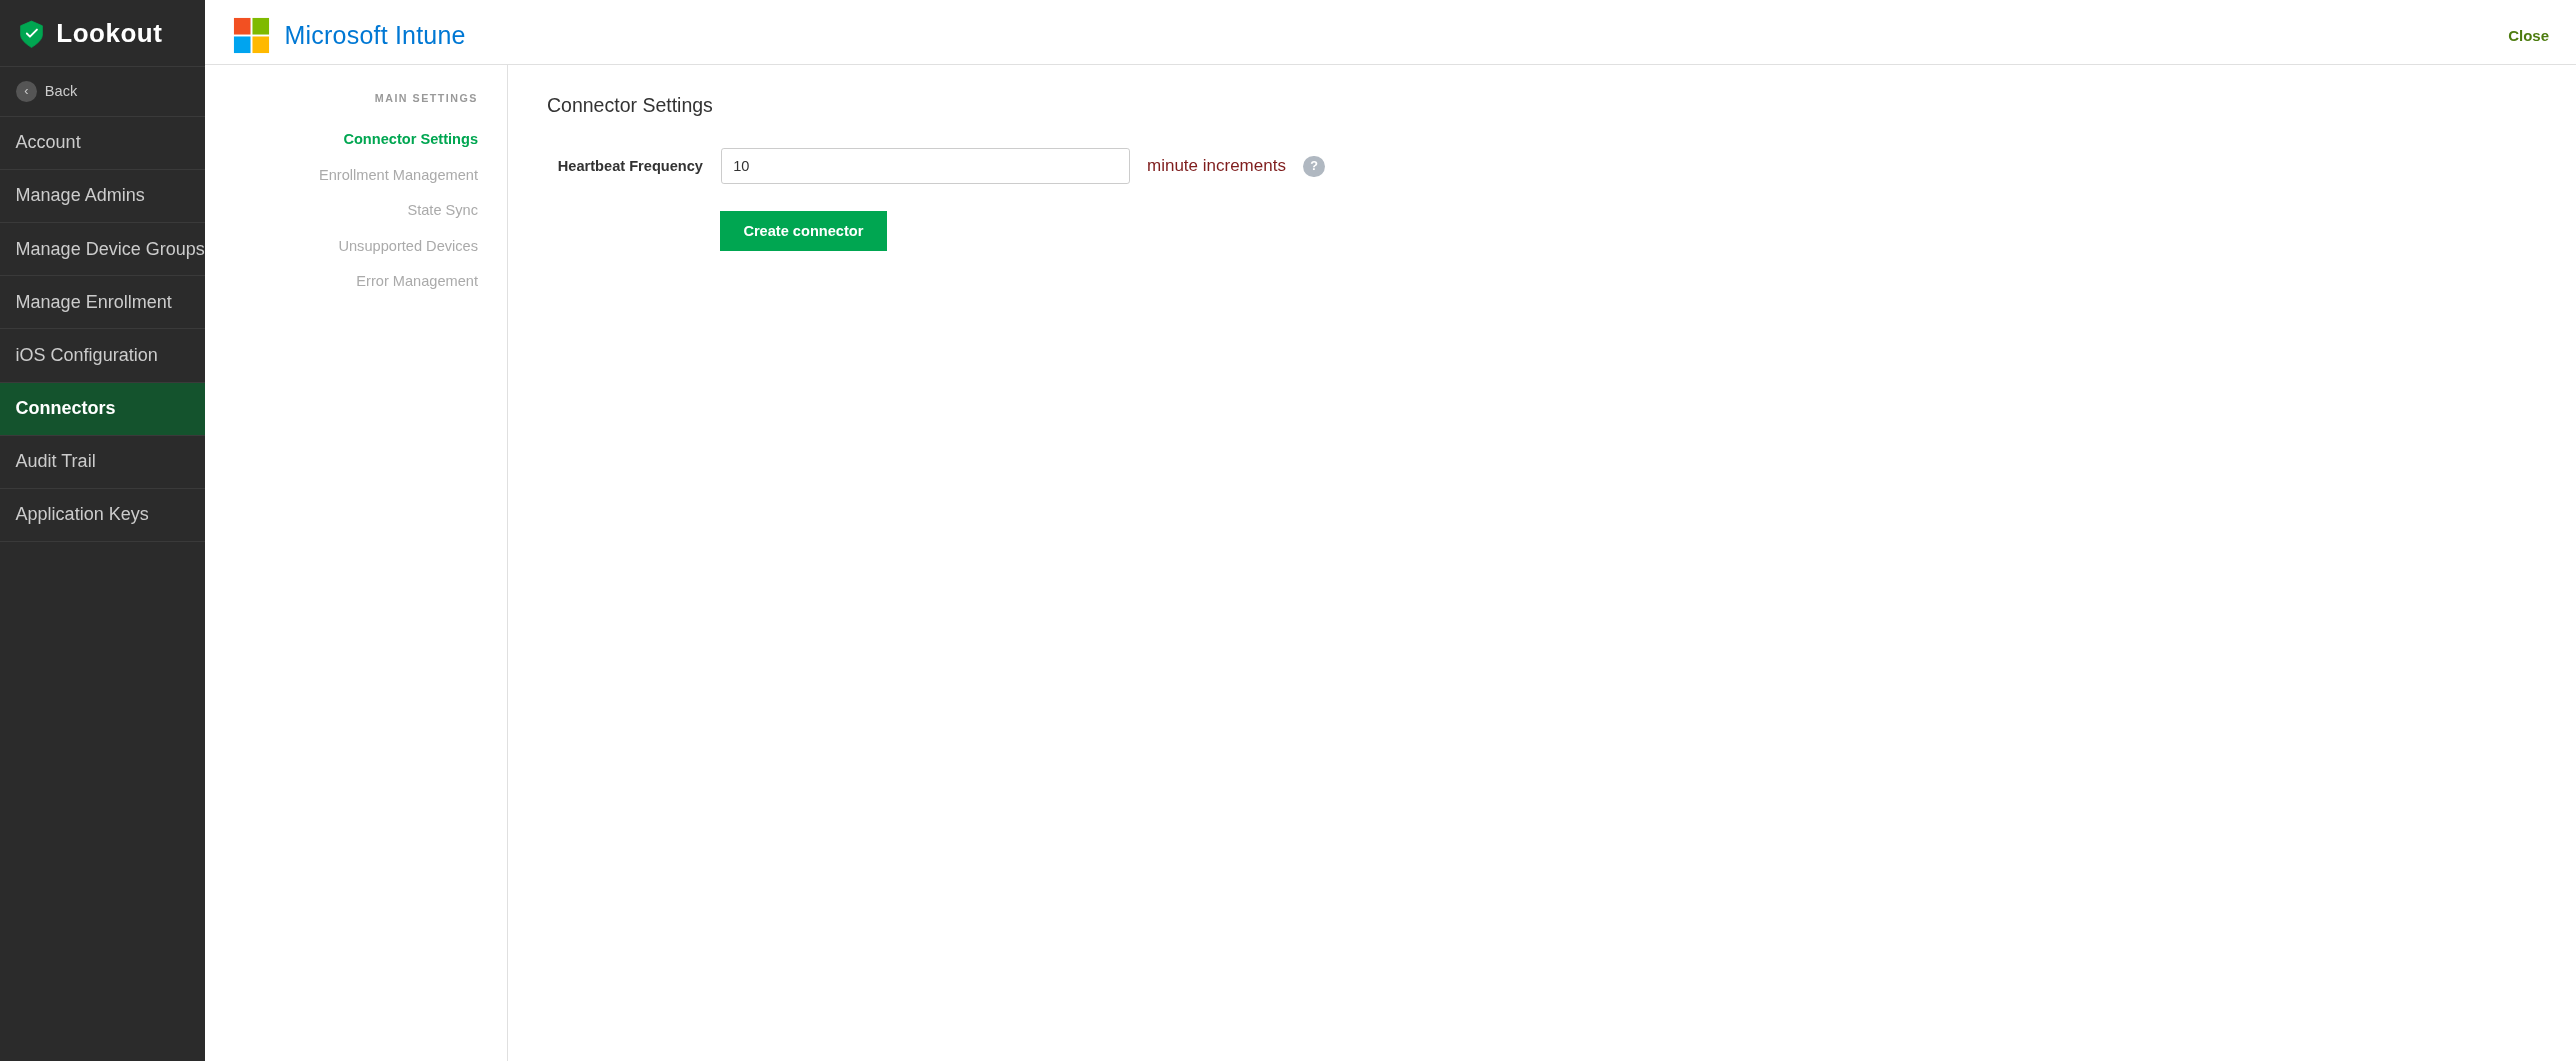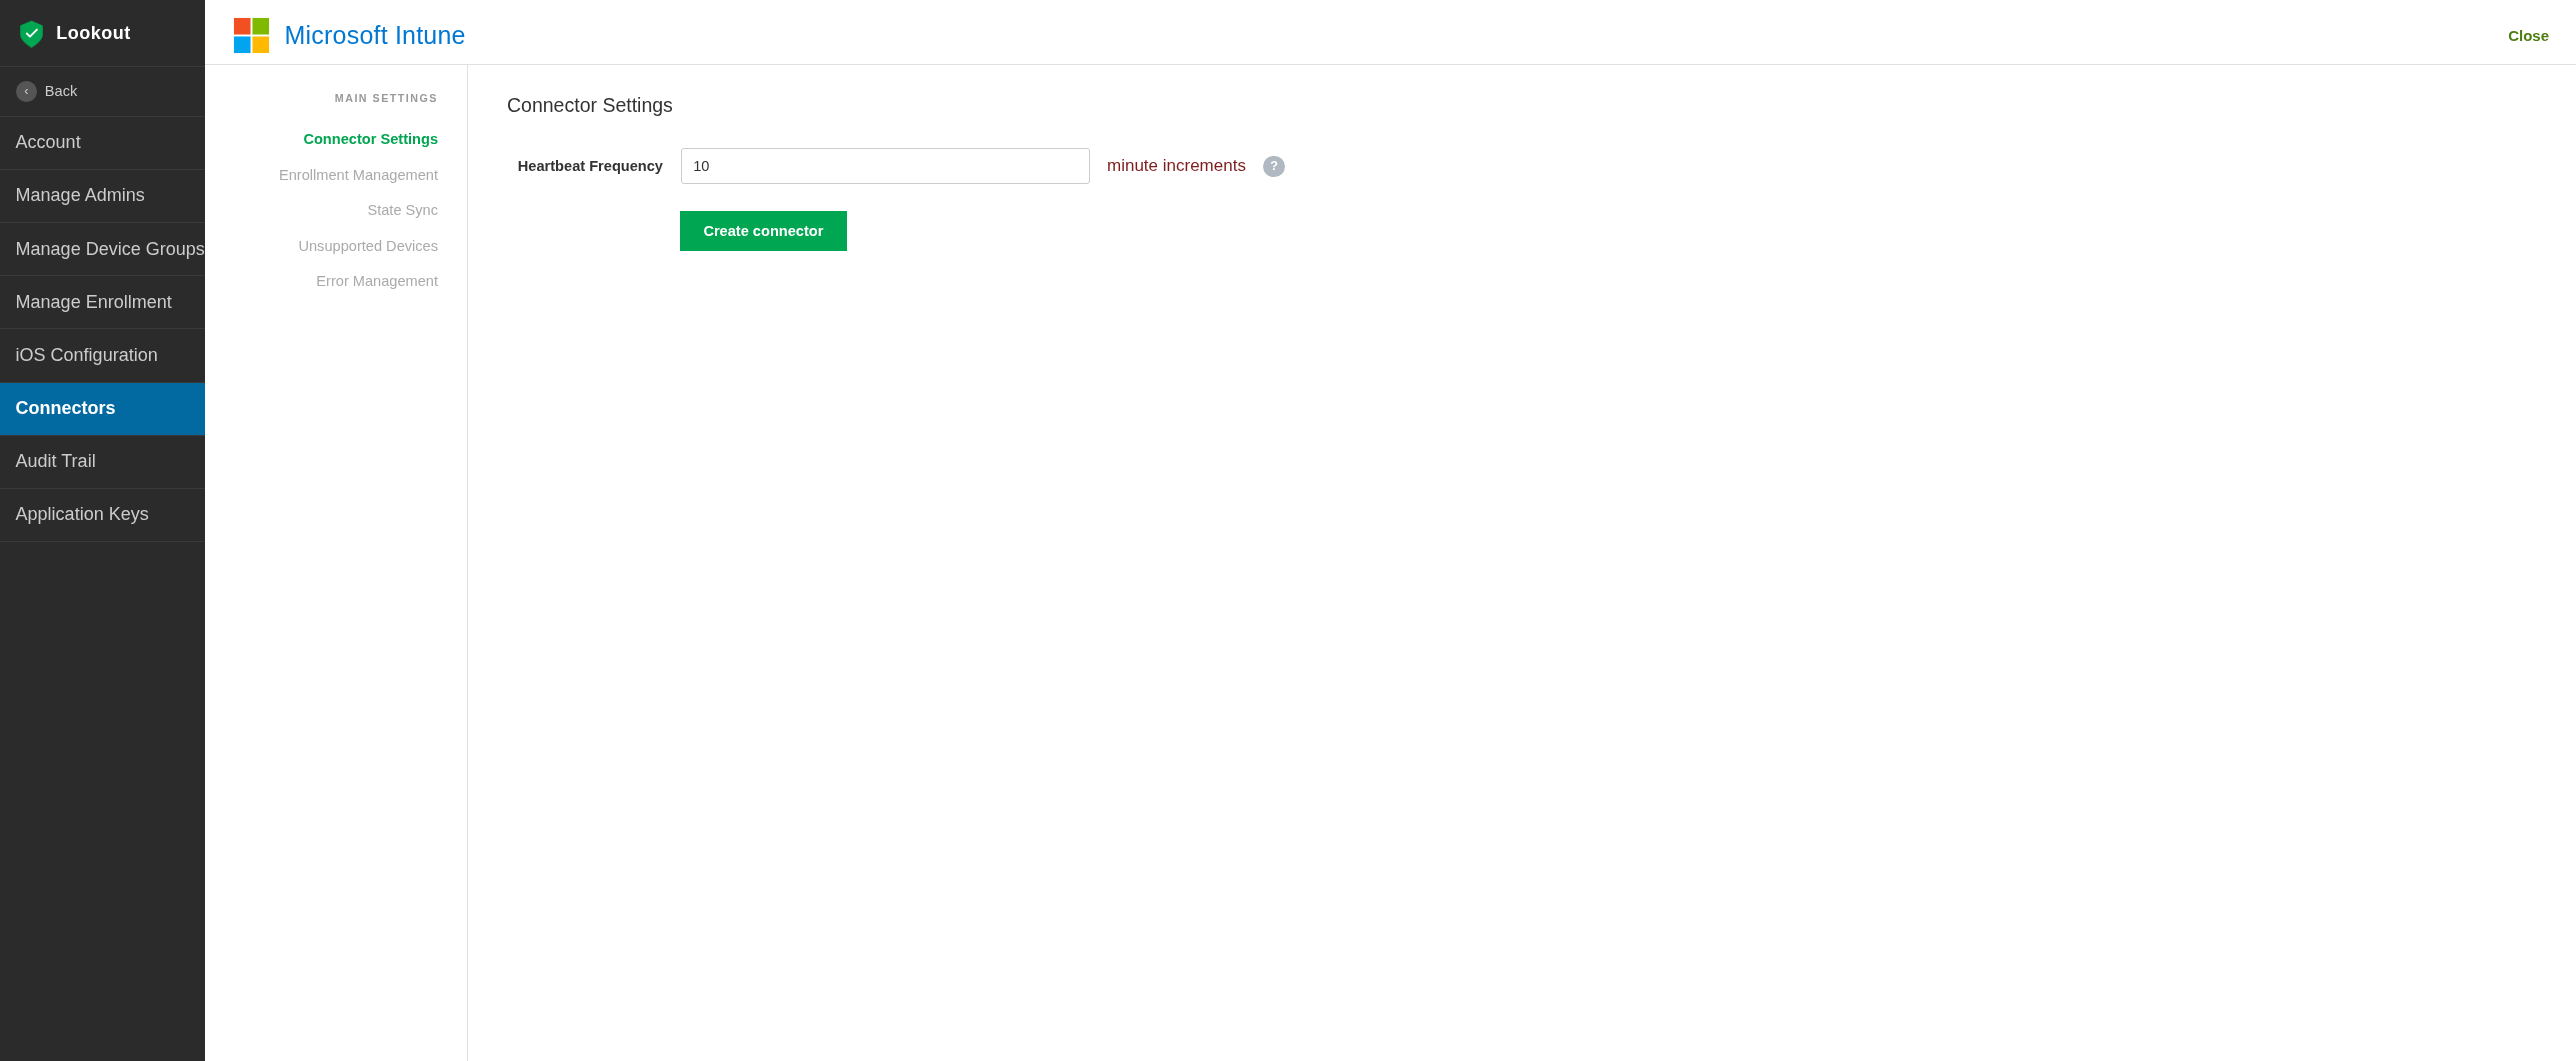--- a/index.html
+++ b/index.html
@@ -20,21 +20,21 @@
       align-items: center;
       gap: 9.7px;
       padding: 17.5px 15.6px 17.5px 15.6px;
       border-bottom: 1px solid #3a3a3a;
     }
     .lookout-shield {
       width: 31px;
       height: 31px;
     }
     #sidebar-logo-text {
-      font-size: 18px;
+      font-size: 26px;
       font-weight: 600;
       color: #fff;
       letter-spacing: 0.5px;
     }
     #back-btn {
       display: flex;
       align-items: center;
       gap: 7.8px;
       padding: 13.6px 15.6px;
       color: #ccc;
@@ -60,21 +60,21 @@
     }
     .sidebar-item {
       padding: 15.6px 15.6px;
       font-size: 18px;
       color: #ccc;
       cursor: pointer;
       border-bottom: 1px solid #3a3a3a;
       white-space: nowrap;
     }
     .sidebar-item.active {
-      background: #0369a1;
+      background: #14532d;
       color: #fff;
       font-weight: 600;
     }
 
     
     #main {
       flex: 1;
       display: flex;
       flex-direction: column;
       background: #fff;
@@ -110,20 +110,21 @@
       color: #4d7c0f;
       cursor: pointer;
       font-weight: 700;
     }
 
     
     #content {
       display: flex;
       flex: 1;
       overflow: hidden;
+      margin-left: 40px;
     }
 
     
     #settings-nav {
       width: 263px;
       min-width: 263px;
       border-right: 1px solid #e0e0e0;
       padding: 27px 0 0 0;
       display: flex;
       flex-direction: column;

